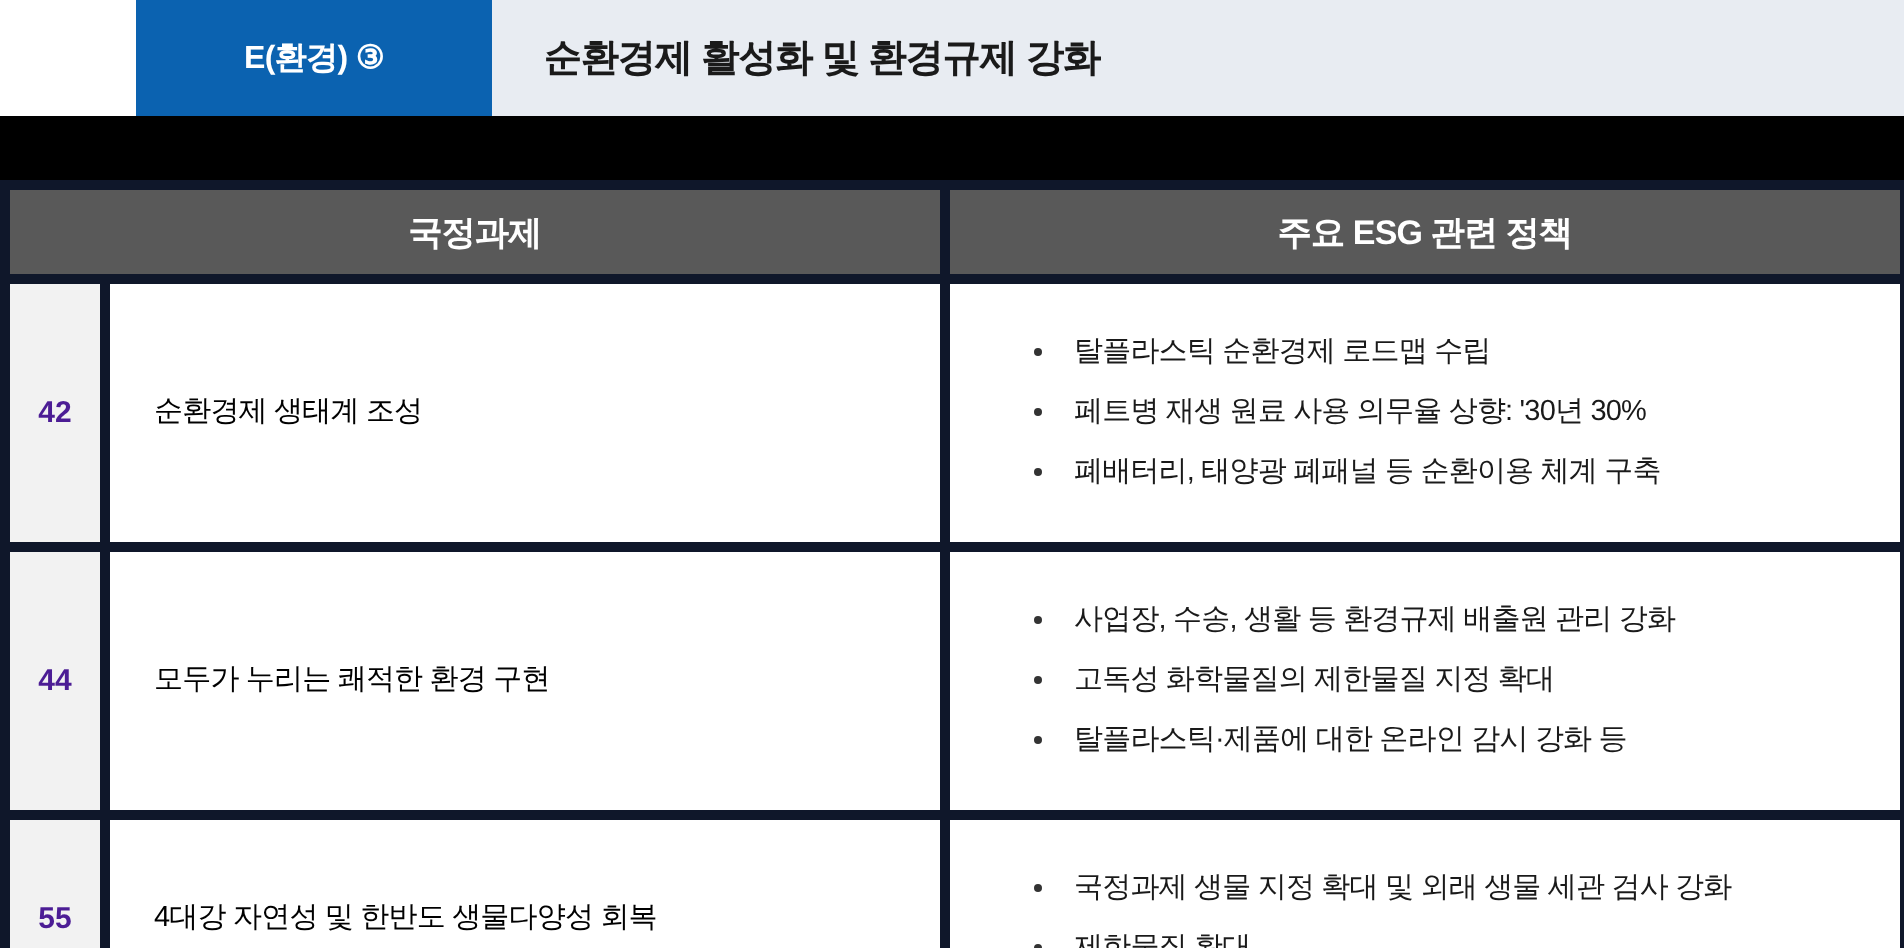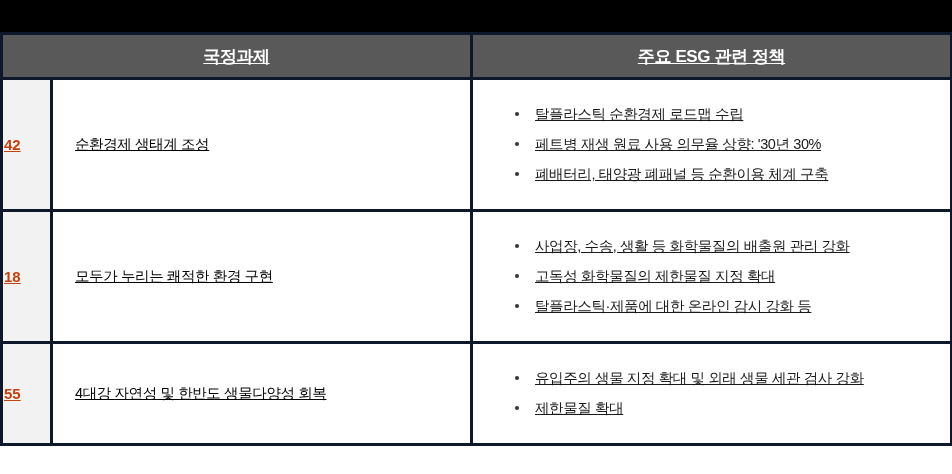--- a/index.html
+++ b/index.html
@@ -66,43 +66,42 @@
     width: 952px;
   }
 
   
   table.main {
     border-collapse: collapse;
     width: 952px;
     table-layout: fixed;
   }
   table.main th, table.main td {
-    border: 3px solid #0f172a;
-    text-decoration: underline;
+    border: 5px solid #0f172a;
   }
   thead th {
     background: #595959;
     color: #ffffff;
     font-size: 17px;
     font-weight: bold;
     height: 40px;
     letter-spacing: -0.4px;
   }
   .col-num { width: 50px; }
   .col-task { width: 420px; }
   .col-policy { width: 480px; }
 
   td.num {
     width: 50px;
-    text-align: left;
+    text-align: center;
     vertical-align: middle;
     font-size: 15px;
     font-weight: bold;
     background: #f2f2f2;
-    color: #c2410c;
+    color: #4c1d95;
   }
   td.task {
     padding: 8px 10px 8px 22px;
     vertical-align: middle;
     font-size: 14.5px;
     color: #000000;
     letter-spacing: -0.4px;
     line-height: 1.5;
   }
   td.policy {
@@ -137,20 +136,27 @@
   }
   .row-42 { height: 112px; }
   .row-44 { height: 112px; }
   .row-45 { height: 92px; }
 </style>
 </head>
 <body>
 
 <div class="page">
 
+  <div class="header">
+    <div class="header-spacer-left"></div>
+    <div class="header-badge">E(환경) ③</div>
+    <div class="header-title-wrap">
+      <span class="header-title">순환경제 활성화 및 환경규제 강화</span>
+    </div>
+  </div>
 
   <div class="black-bar"></div>
 
   <table class="main">
     <colgroup>
       <col class="col-num">
       <col class="col-task">
       <col class="col-policy">
     </colgroup>
     <thead>
@@ -165,36 +171,36 @@
         <td class="task">순환경제 생태계 조성</td>
         <td class="policy">
           <ul class="bullets">
             <li><span class="bullet-dot"></span><span>탈플라스틱 순환경제 로드맵 수립</span></li>
             <li><span class="bullet-dot"></span><span>페트병 재생 원료 사용 의무율 상향: '30년 30%</span></li>
             <li><span class="bullet-dot"></span><span>폐배터리, 태양광 폐패널 등 순환이용 체계 구축</span></li>
           </ul>
         </td>
       </tr>
       <tr class="row-44">
-        <td class="num">18</td>
+        <td class="num">44</td>
         <td class="task">모두가 누리는 쾌적한 환경 구현</td>
         <td class="policy">
           <ul class="bullets">
-            <li><span class="bullet-dot"></span><span>사업장, 수송, 생활 등 화학물질의 배출원 관리 강화</span></li>
+            <li><span class="bullet-dot"></span><span>사업장, 수송, 생활 등 환경규제 배출원 관리 강화</span></li>
             <li><span class="bullet-dot"></span><span>고독성 화학물질의 제한물질 지정 확대</span></li>
             <li><span class="bullet-dot"></span><span>탈플라스틱·제품에 대한 온라인 감시 강화 등</span></li>
           </ul>
         </td>
       </tr>
       <tr class="row-45">
         <td class="num">55</td>
         <td class="task">4대강 자연성 및 한반도 생물다양성 회복</td>
         <td class="policy">
           <ul class="bullets">
-            <li><span class="bullet-dot"></span><span>유입주의 생물 지정 확대 및 외래 생물 세관 검사 강화</span></li>
+            <li><span class="bullet-dot"></span><span>국정과제 생물 지정 확대 및 외래 생물 세관 검사 강화</span></li>
             <li><span class="bullet-dot"></span><span>제한물질 확대</span></li>
           </ul>
         </td>
       </tr>
     </tbody>
   </table>
 
 </div>
 
 </body></html>

